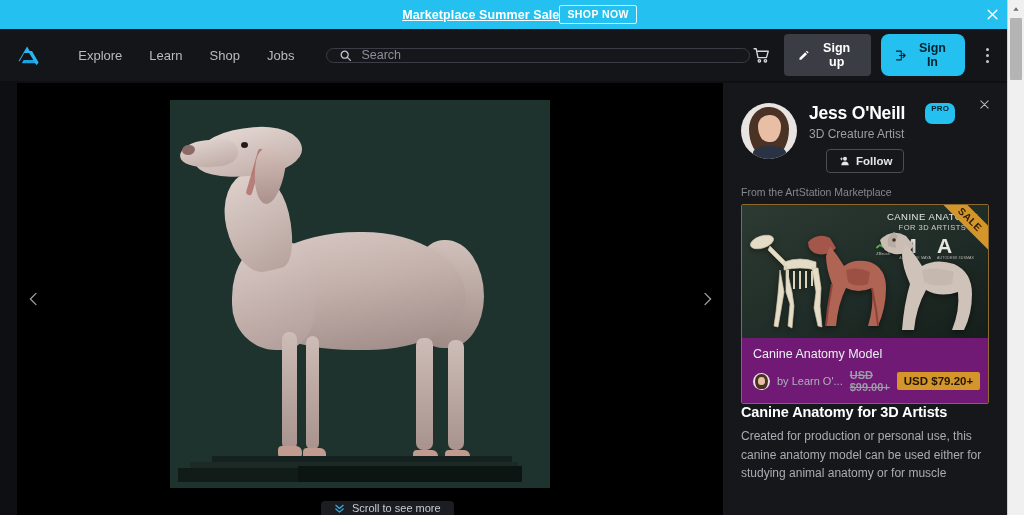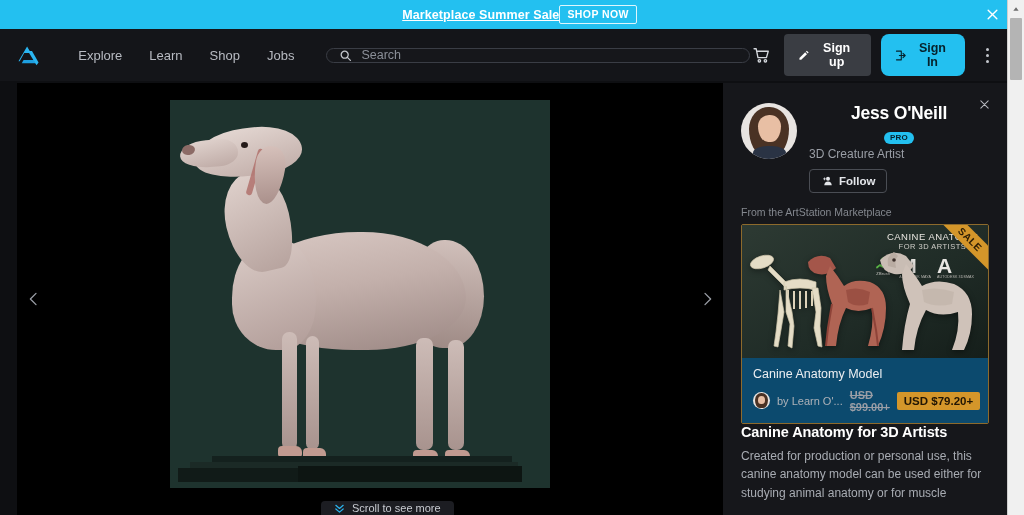--- a/index.html
+++ b/index.html
@@ -181,32 +181,32 @@
     width:56px; height:56px; border-radius:50%; flex:none; overflow:hidden;
     background:#e8e4e1; position:relative; cursor:pointer;
   }
   .av-hair { position:absolute; left:8px; top:4px; width:40px; height:48px;
              background:#4a3224; border-radius:48% 48% 36% 36%/46% 46% 54% 54%; }
   .av-face { position:absolute; left:17px; top:12px; width:23px; height:27px;
              background:#e8bfa4; border-radius:48% 48% 44% 44%/42% 42% 58% 58%; }
   .av-body { position:absolute; left:12px; top:43px; width:33px; height:16px;
              background:#2a3344; border-radius:44% 44% 0 0; }
   .artist-meta { flex:1; min-width:0; }
-  .artist-name-row { display:flex; align-items:center; gap:8px;flex-direction:column; }
+  .artist-name-row { display:flex; gap:20px; }
   .artist-name { color:#fff; font-size:17.5px; font-weight:bold; letter-spacing:-.2px; cursor:pointer;}
   .pro-badge {
     background:#23c0f0; color:#06222c; font-size:8px; font-weight:bold;
     letter-spacing:.3px; border-radius:7px; padding:2px 6px 1.5px; line-height:1;
   }
   .artist-role { color:#9a9ea6; font-size:12px; margin-top:3px; }
   .follow-btn {
     margin-top:8px; display:inline-flex; align-items:center; gap:6px;
     border:1px solid #4a4d54; border-radius:4px; background:transparent;
     color:#e4e6ea; font-size:11.5px; font-weight:bold; padding:5px 11px;
-    cursor:pointer; font-family:inherit;
+    cursor:pointer; font-family:inherit;margin-left:17px;
   }
   .follow-btn svg { width:12px; height:12px; }
   .action-row { display:flex; gap:9px; margin-top:14px; }
   .like-btn, .save-btn {
     flex:1; display:flex; align-items:center; justify-content:center; gap:8px;
     height:29px; border:none; border-radius:4px; font-size:12.5px;
     font-weight:bold; cursor:pointer; font-family:inherit;
   }
   .like-btn { background:#23c0f0; color:#06222c; }
   .save-btn { background:#43464d; color:#fff; }
@@ -240,21 +240,21 @@
     text-align:center; padding:3px 0; letter-spacing:.6px;
   }
   .dogs-row { position:absolute; left:0; bottom:0; width:100%; height:118px; }
   .skel, .musc, .skin {
     position:absolute; bottom:4px;
     filter:drop-shadow(0 2px 3px rgba(0,0,0,.4));
   }
   .skel { left:6px; width:78px; height:108px; }
   .musc { left:60px; width:92px; height:112px; }
   .skin { left:130px; width:108px; height:116px; }
-  .prod-info { padding:9px 11px 10px; background:#0c4a6e; }
+  .prod-info { padding:9px 11px 10px; background:#701a75; }
   .prod-name { color:#eceef1; font-size:12.5px; }
   .prod-bottom { display:flex; align-items:center; gap:7px; margin-top:8px; }
   .mini-av { width:17px; height:17px; border-radius:50%; overflow:hidden;
              background:#e8e4e1; position:relative; flex:none; }
   .mini-av .h { position:absolute; left:2px; top:1px; width:13px; height:15px;
                 background:#4a3224; border-radius:48% 48% 36% 36%/46% 46% 54% 54%; }
   .mini-av .f { position:absolute; left:5px; top:4px; width:7px; height:8px;
                 background:#e8bfa4; border-radius:50% 50% 44% 44%; }
   .prod-by { color:#aeb2b8; font-size:11px; white-space:nowrap; }
   .price-old { color:#9a9ea6; font-size:11px; font-weight:bold; text-decoration:line-through; }

